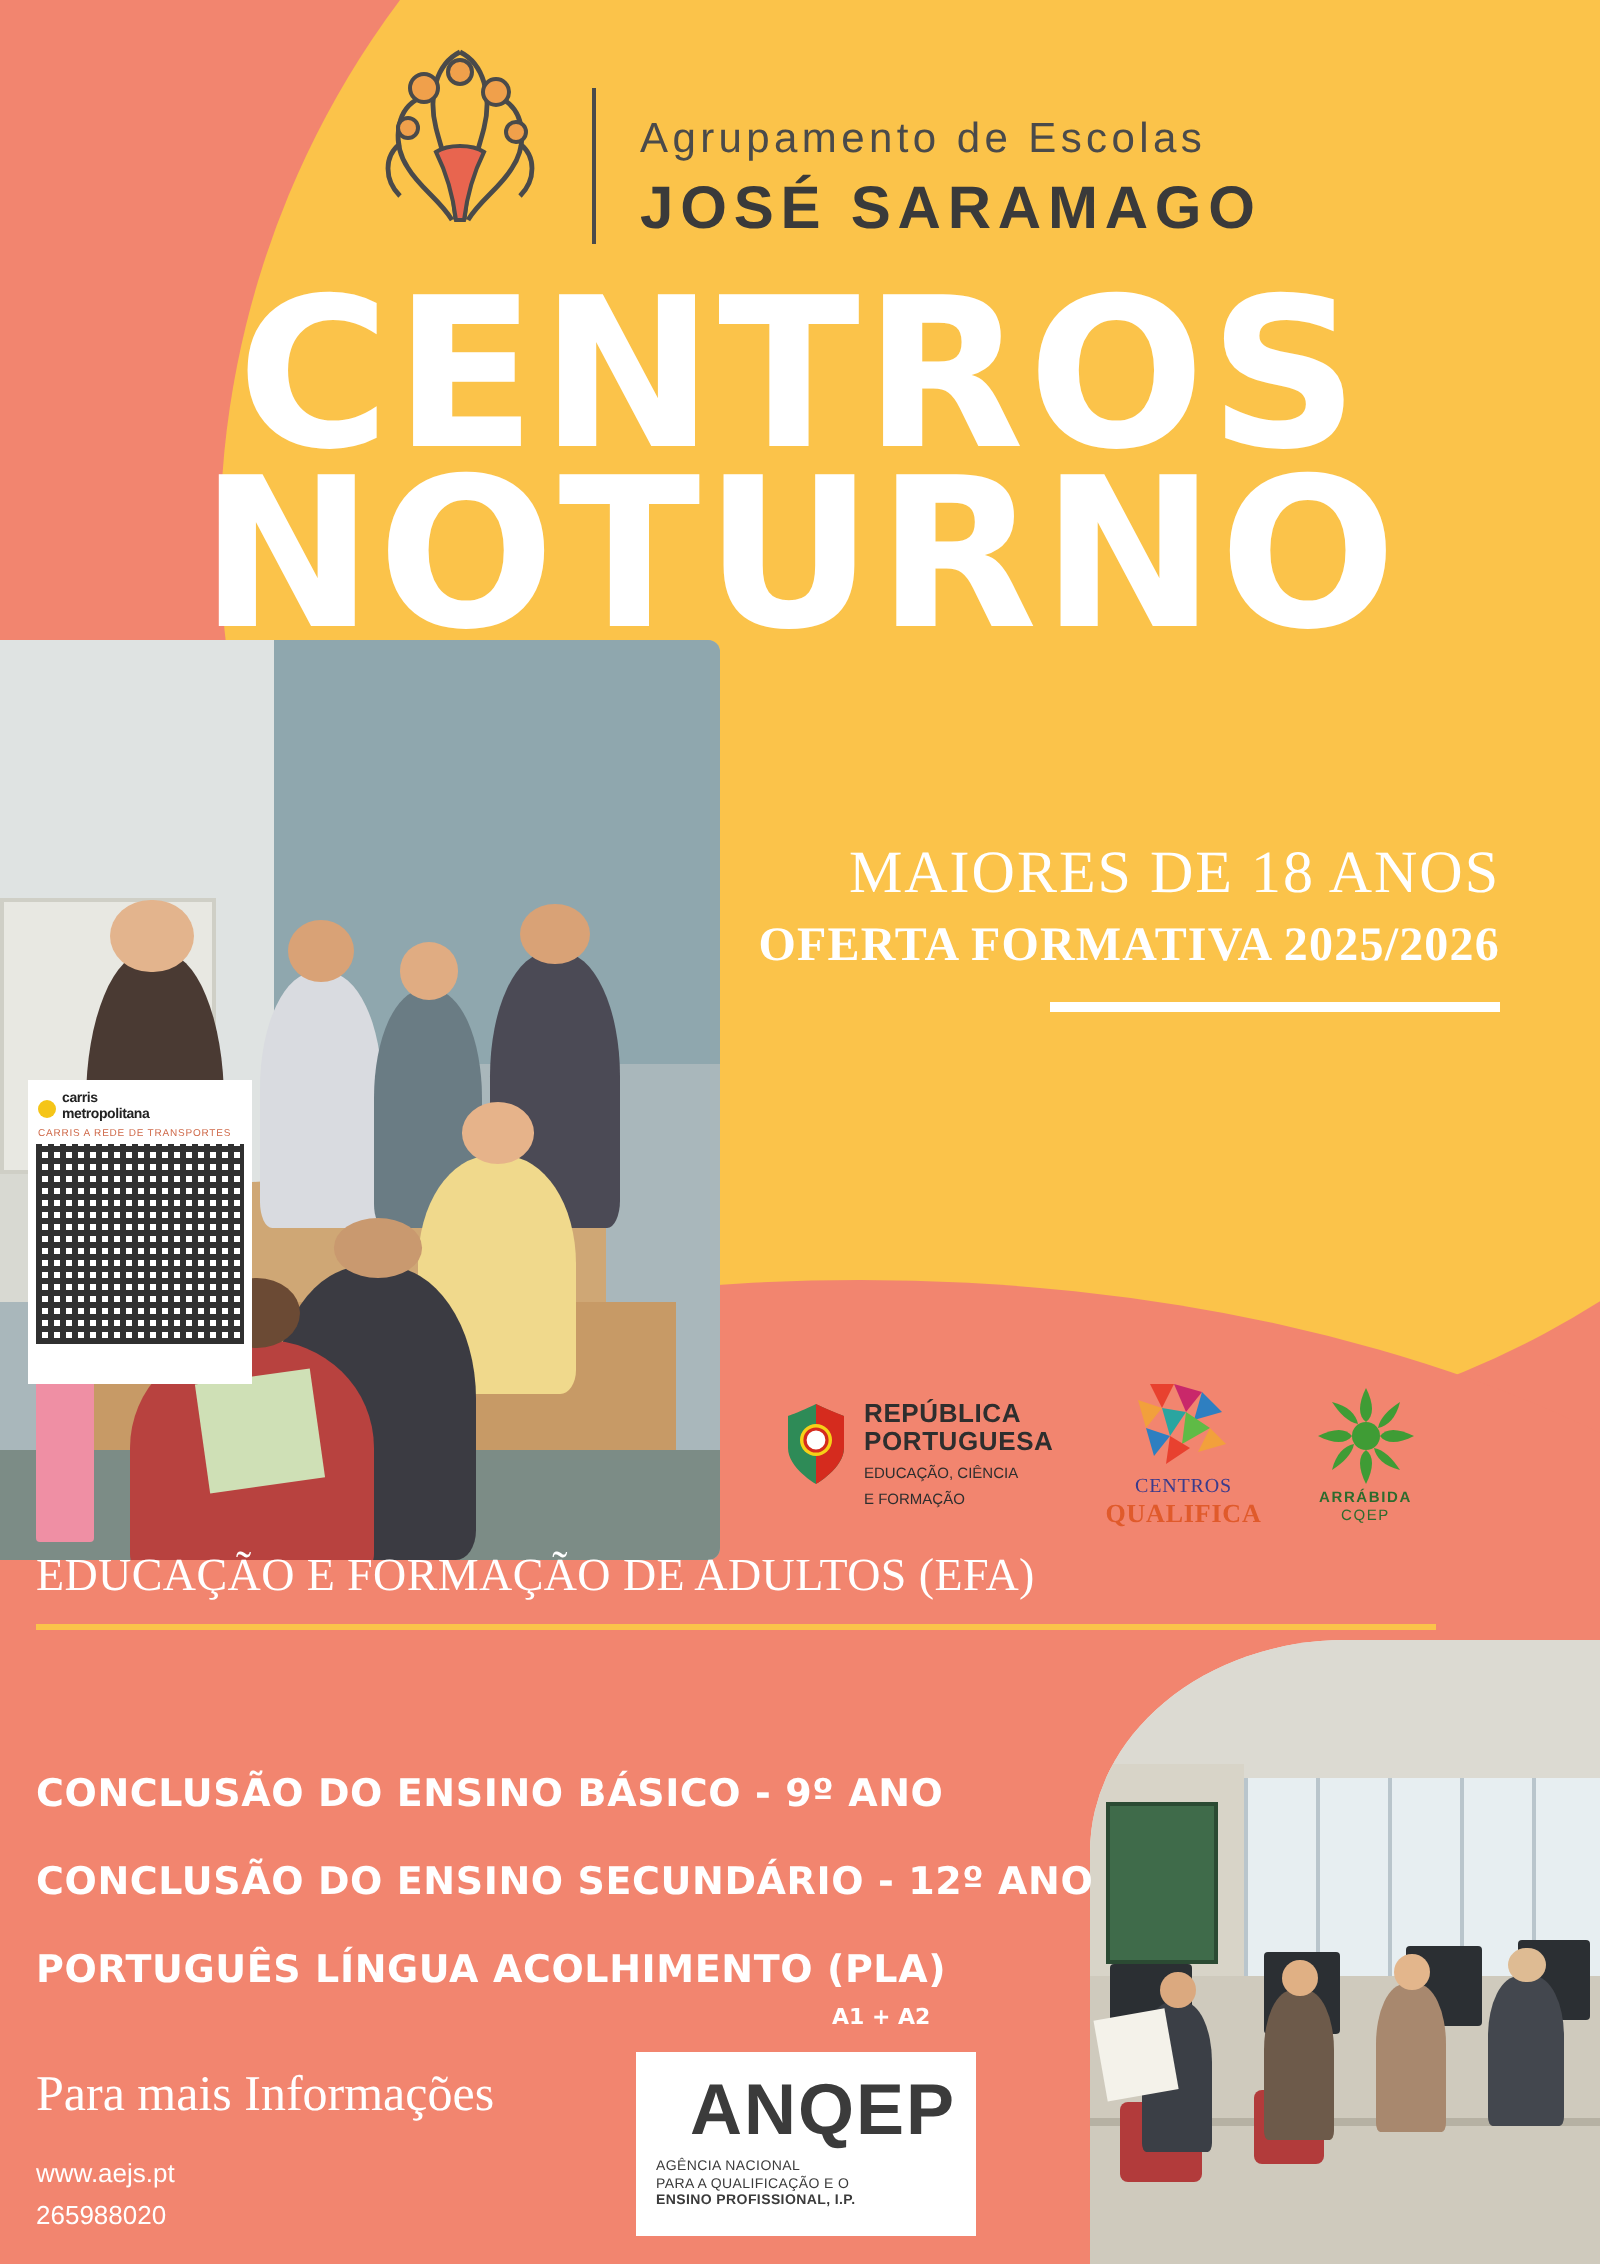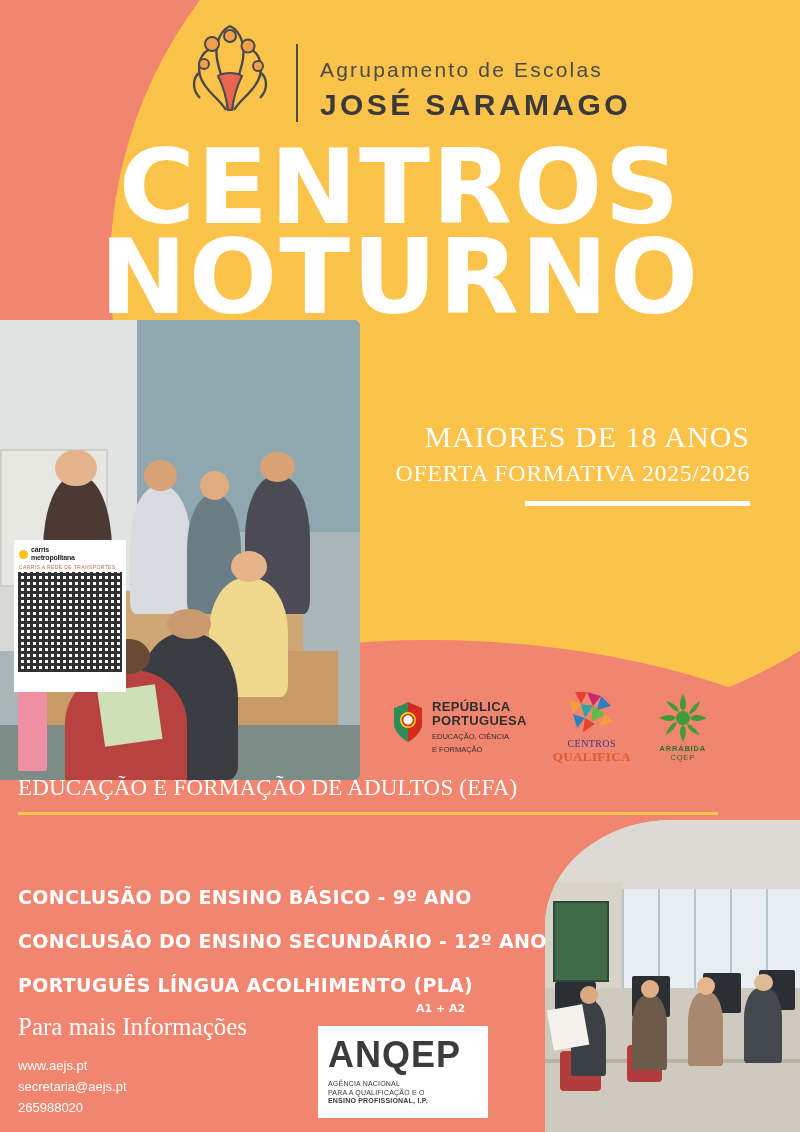--- a/index.html
+++ b/index.html
@@ -140,21 +140,21 @@
   .title-2 { font-size:104px; margin-top:-6px; }
   .subtitle-wrap {
     position:absolute; top:420px; right:50px; z-index:5; text-align:right;
   }
   .sub-1 {
     font-family:"Liberation Serif", serif;
     font-size:30px; color:#ffffff; letter-spacing:1px;
   }
   .sub-2 {
     font-family:"Liberation Serif", serif;
-    font-size:24px; color:#ffffff; letter-spacing:0.6px; margin-top:6px;
+    font-size:24px; color:#ffffff; letter-spacing:0.6px; margin-top:6px;font-weight:bold;
   }
   .sub-rule {
     width:225px; height:5px; background:#ffffff; margin-top:14px; margin-left:auto;
   }
 
   
   .partners {
     position:absolute; top:688px; left:390px; z-index:6;
     display:flex; align-items:center; gap:26px;
   }
@@ -237,21 +237,21 @@
     font-size:25px; color:#ffffff; margin-bottom:14px;
   }
   .foot-line { font-size:13px; color:#ffffff; line-height:21px; }
 
   
   .anqep {
     position:absolute; left:318px; bottom:14px; z-index:8;
     width:170px; height:92px; background:#ffffff;
     padding:8px 10px 6px 10px;
   }
-  .anqep-word { display:flex; align-items:center; justify-content:flex-start; }
+  .anqep-word { display:flex; align-items:center; justify-content:flex-end; }
   .anq-l { font-family:"Liberation Sans", sans-serif; font-weight:700; font-size:36px; color:#3b3b3b; letter-spacing:1px;}
   .anqep-sub { font-size:7px; color:#3b3b3b; line-height:8.5px; letter-spacing:0.2px; margin-top:4px;}
 </style>
 </head>
 <body>
 
 <div class="poster">
 
   <div class="yellow-blob"></div>
   <div class="yellow-blob2"></div>
@@ -439,21 +439,20 @@
   <div class="courses">
     <div class="course">CONCLUSÃO DO ENSINO BÁSICO - 9º ANO</div>
     <div class="course">CONCLUSÃO DO ENSINO SECUNDÁRIO - 12º ANO</div>
     <div class="course">PORTUGUÊS LÍNGUA ACOLHIMENTO (PLA)</div>
     <div class="course-note">A1 + A2</div>
   </div>
 
   <div class="footer">
     <div class="foot-title">Para mais Informações</div>
     <div class="foot-line">www.aejs.pt</div>
-    <div class="foot-line">secretaria@aejs.pt</div>
     <div class="foot-line">265988020</div>
   </div>
 
   <div class="anqep">
     <div class="anqep-word">
       <span class="anq-l">ANQEP</span>
     </div>
     <div class="anqep-sub">
       <div>AGÊNCIA NACIONAL</div>
       <div>PARA A QUALIFICAÇÃO E O</div>

